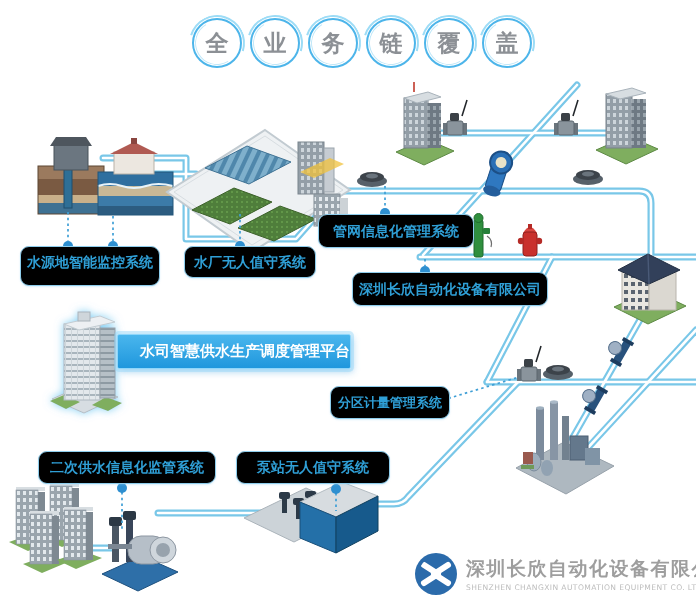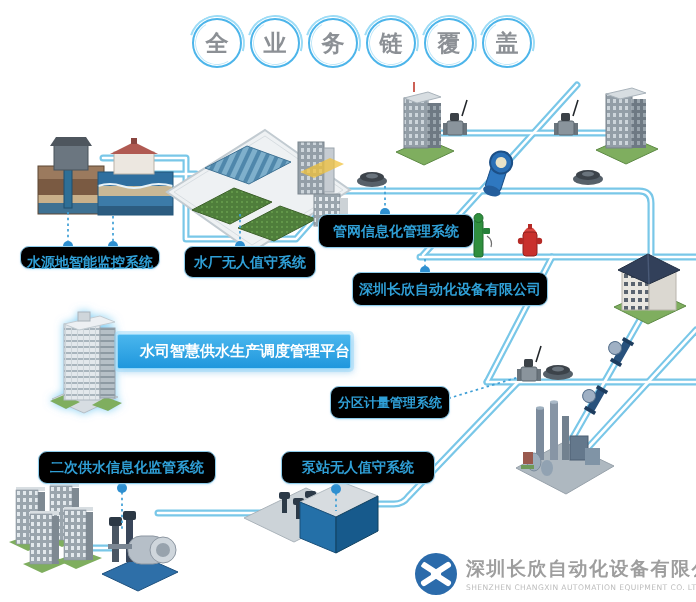--- a/index.html
+++ b/index.html
@@ -17,27 +17,27 @@
            border:2px solid #9ddcf6;border-left-color:transparent;border-bottom-color:transparent;
            transform:rotate(-28deg);}
   .tcircle::after{content:"";position:absolute;inset:1px;border-radius:50%;
            border:1.5px solid #bfe7f8;border-right-color:transparent;border-top-color:transparent;
            transform:rotate(14deg);}
 
   
   .syslabel{position:absolute;box-sizing:border-box;border:1.5px solid #8ecdec;border-radius:9px;
             background:#000000;color:#2f9fd6;font-weight:bold;text-align:center;
             box-shadow:0 1px 2px rgba(150,205,240,.35);white-space:nowrap;}
-  #lbl-water-source{left:20px;top:246px;width:140px;height:23px;font-size:14px;line-height:30px;text-align:center;}
+  #lbl-water-source{left:20px;top:246px;width:140px;height:40px;font-size:14px;line-height:30px;text-align:center;}
   #lbl-water-plant{left:184px;top:246px;width:132px;height:32px;font-size:14px;line-height:30px;}
   #lbl-pipe-network{left:318px;top:214px;width:156px;height:34px;font-size:14px;line-height:32px;}
   #lbl-eco-water{left:352px;top:272px;width:196px;height:34px;font-size:14px;line-height:32px;}
   #lbl-district{left:330px;top:386px;width:120px;height:33px;font-size:13px;line-height:31px;}
   #lbl-secondary{left:38px;top:451px;width:178px;height:33px;font-size:14px;line-height:31px;}
-  #lbl-pump{left:236px;top:451px;width:154px;height:33px;font-size:14px;line-height:31px;margin-left:45px;}
+  #lbl-pump{left:236px;top:451px;width:154px;height:33px;font-size:14px;line-height:31px;}
 
   
   .platform{position:absolute;left:117px;top:334px;width:232px;height:33px;
             background:linear-gradient(180deg,#4ab6ed,#1f97dd);
             border:1px solid #8fd6fa;border-radius:2px;color:#fff;font-size:15px;font-weight:bold;
             text-align:right;line-height:32px;white-space:nowrap;
             box-shadow:0 0 0 3px rgba(150,215,248,.45),2px 3px 7px rgba(70,165,225,.45);}
 
   
   .footer{position:absolute;left:414px;top:552px;display:flex;align-items:center;}

